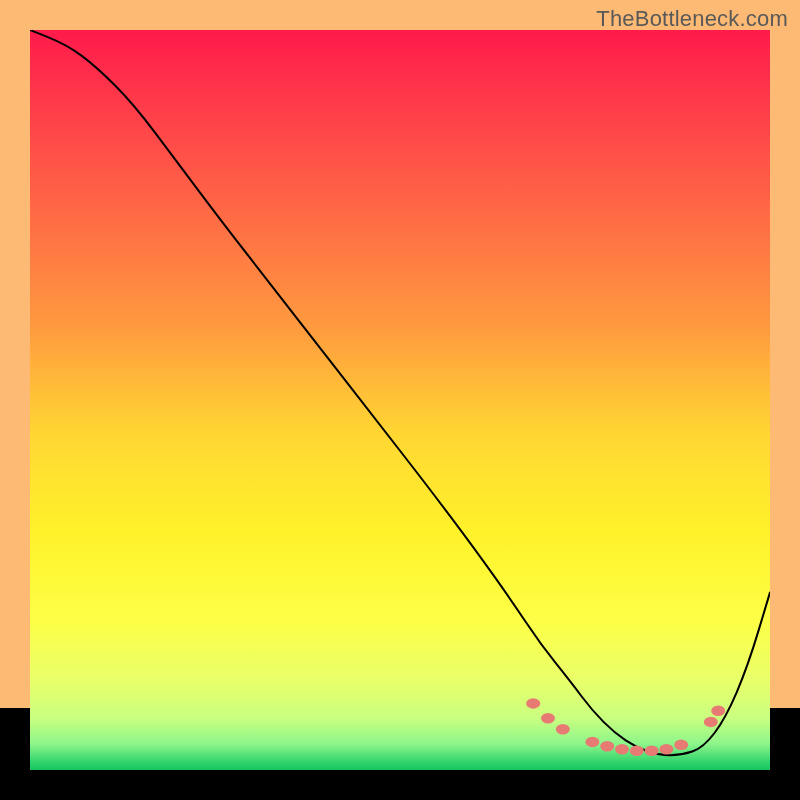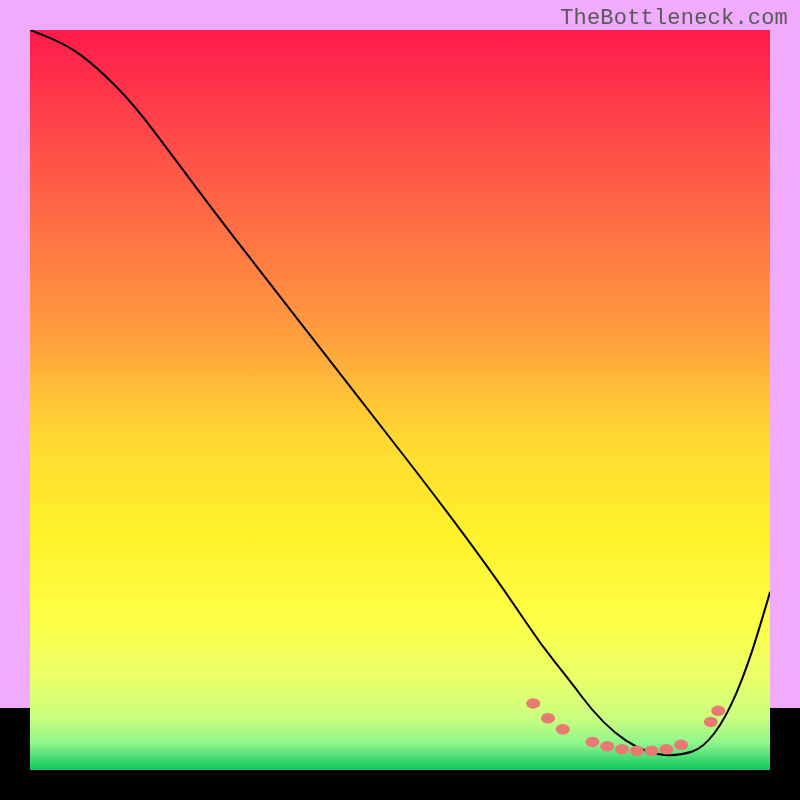--- a/index.html
+++ b/index.html
@@ -8,22 +8,21 @@
     width: 800px;
     height: 800px;
     background: #000;
     font-family: Arial, Helvetica, sans-serif;
     overflow: hidden;
   }
   .frame {
     position: relative;
     width: 800px;
     height: 708px;
-    background: #f0abfc;
-    font-family: Liberation Mono, monospace;
+    background: #fdba74;
   }
   .plot {
     position: absolute;
     left: 30px;
     top: 30px;
     width: 740px;
     height: 740px;
   }
   .attribution {
     position: absolute;

